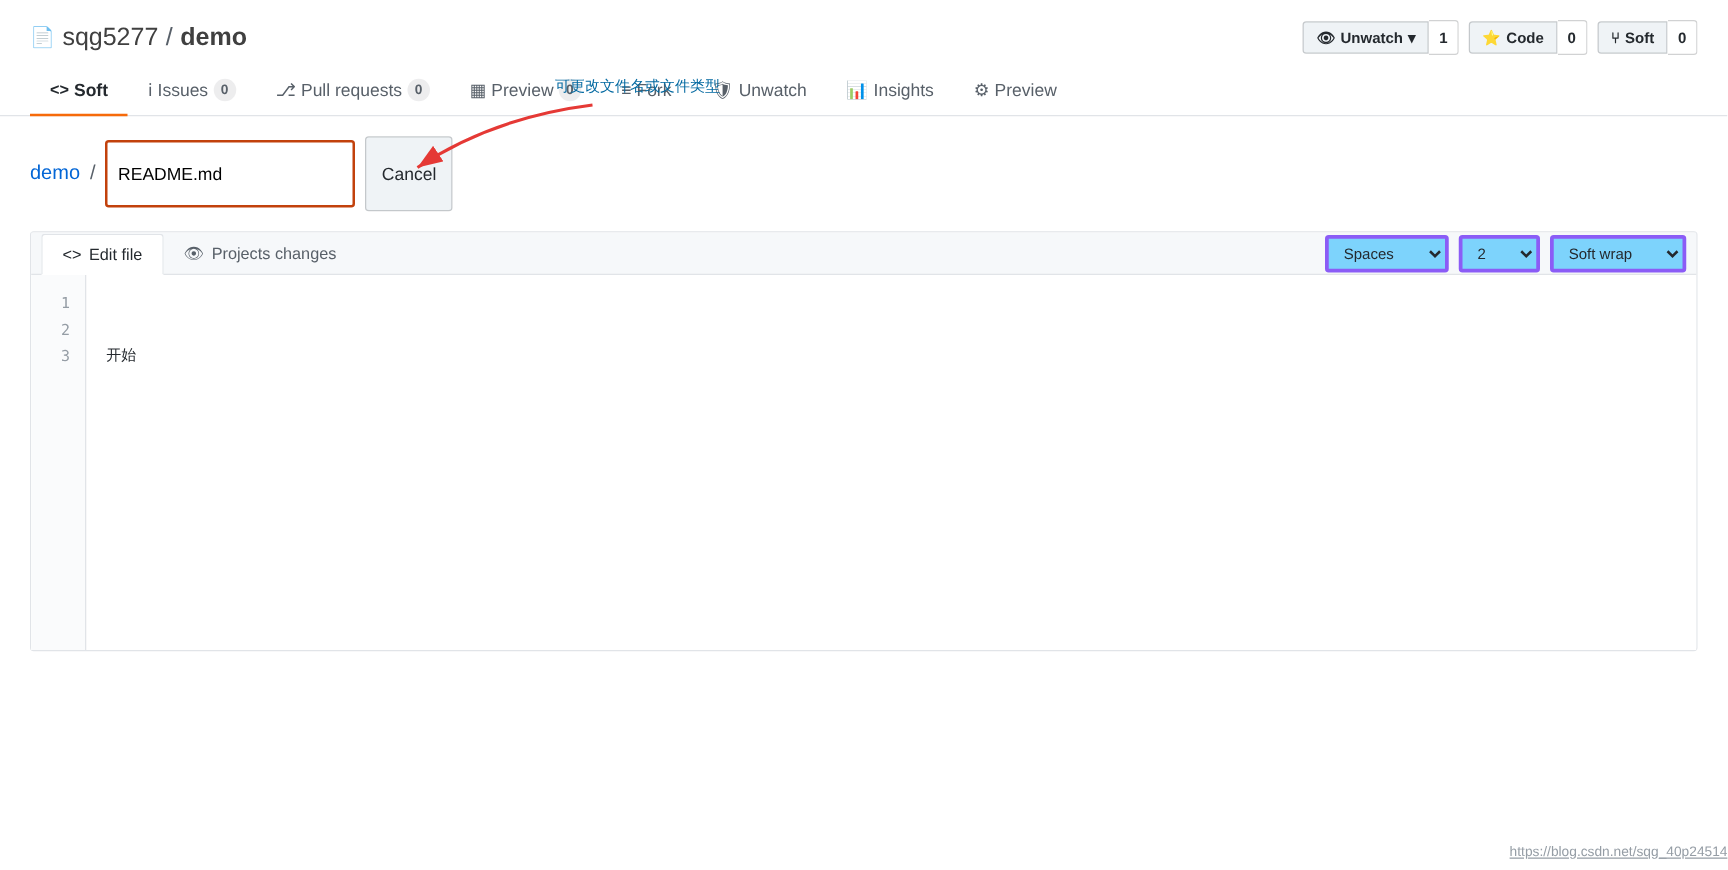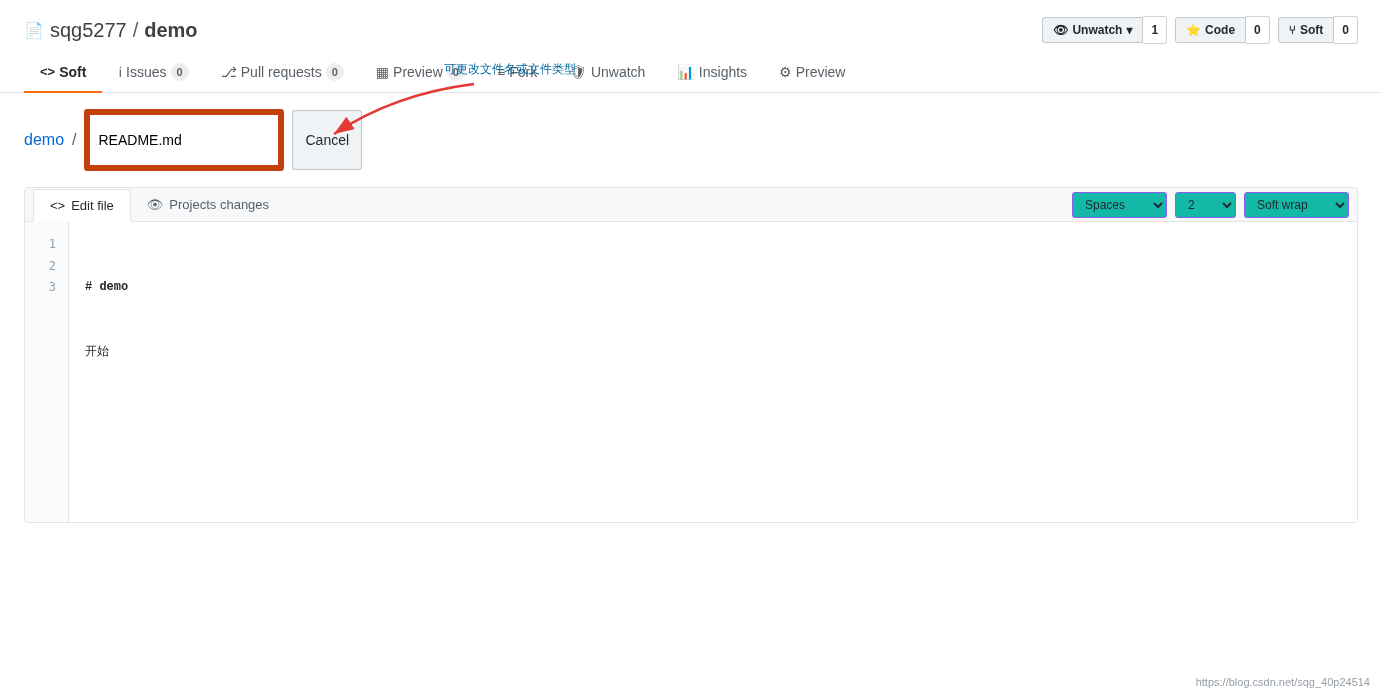--- a/index.html
+++ b/index.html
@@ -131,21 +131,21 @@
       text-decoration: none;
       font-size: 16px;
     }
     .breadcrumb-sep {
       color: #586069;
       font-size: 16px;
     }
     .filename-input {
       padding: 17px 8px;
       font-size: 14px;
-      border: 6px solid #c2410c;
+      border: 2px solid #c2410c;
       border-radius: 3px;
       width: 200px;
       outline: none;
     }
     .cancel-btn {
       padding: 21px 12px;
       font-size: 14px;
       color: #24292e;
       background: #eff3f6;
       border: 1px solid rgba(27,31,35,0.2);
@@ -212,23 +212,23 @@
       margin-top: 1px;
     }
     .editor-controls {
       display: flex;
       align-items: center;
       gap: 8px;
     }
     .editor-select {
       padding: 4px 24px 4px 8px;
       font-size: 12px;
-      border: 1px solid #8b5cf6;
+      border: 3px solid #8b5cf6;
       border-radius: 3px;
-      background: #14b8a6;
+      background: #7dd3fc;
       color: #24292e;
       cursor: pointer;
       appearance: auto;
     }
 
     
     .editor-body {
       display: flex;
       min-height: 300px;
       background: #fff;
@@ -256,23 +256,24 @@
       white-space: pre;
     }
     .code-line { display: block; }
     .code-h1 { font-weight: 700; }
     .code-chinese { color: #24292e; }
 
     
     .watermark {
       position: fixed;
       bottom: 8px;
-      right: 12px;
+      right: 0;
       font-size: 11px;
       color: #959da5;
+      text-decoration: underline;
     }
   </style>
 </head>
 <body>
 
 <div class="repo-header">
   <div class="repo-title">
     <span class="repo-icon">📄</span>
     <a href="#">sqg5277</a>
     <span class="separator">/</span>
@@ -396,21 +397,20 @@
       </div>
     </div>
 
     <div class="editor-body">
       <div class="line-numbers">
         <div class="line-num">1</div>
         <div class="line-num">2</div>
         <div class="line-num">3</div>
       </div>
       <div class="editor-code">
-        <span class="code-line code-h1"># demo</span>
         <span class="code-line code-chinese">开始</span>
         <span class="code-line"> </span>
       </div>
     </div>
   </div>
 </div>
 
 <div class="watermark">
   <span>https://blog.csdn.net/sqg_40p24514</span>
 </div>

